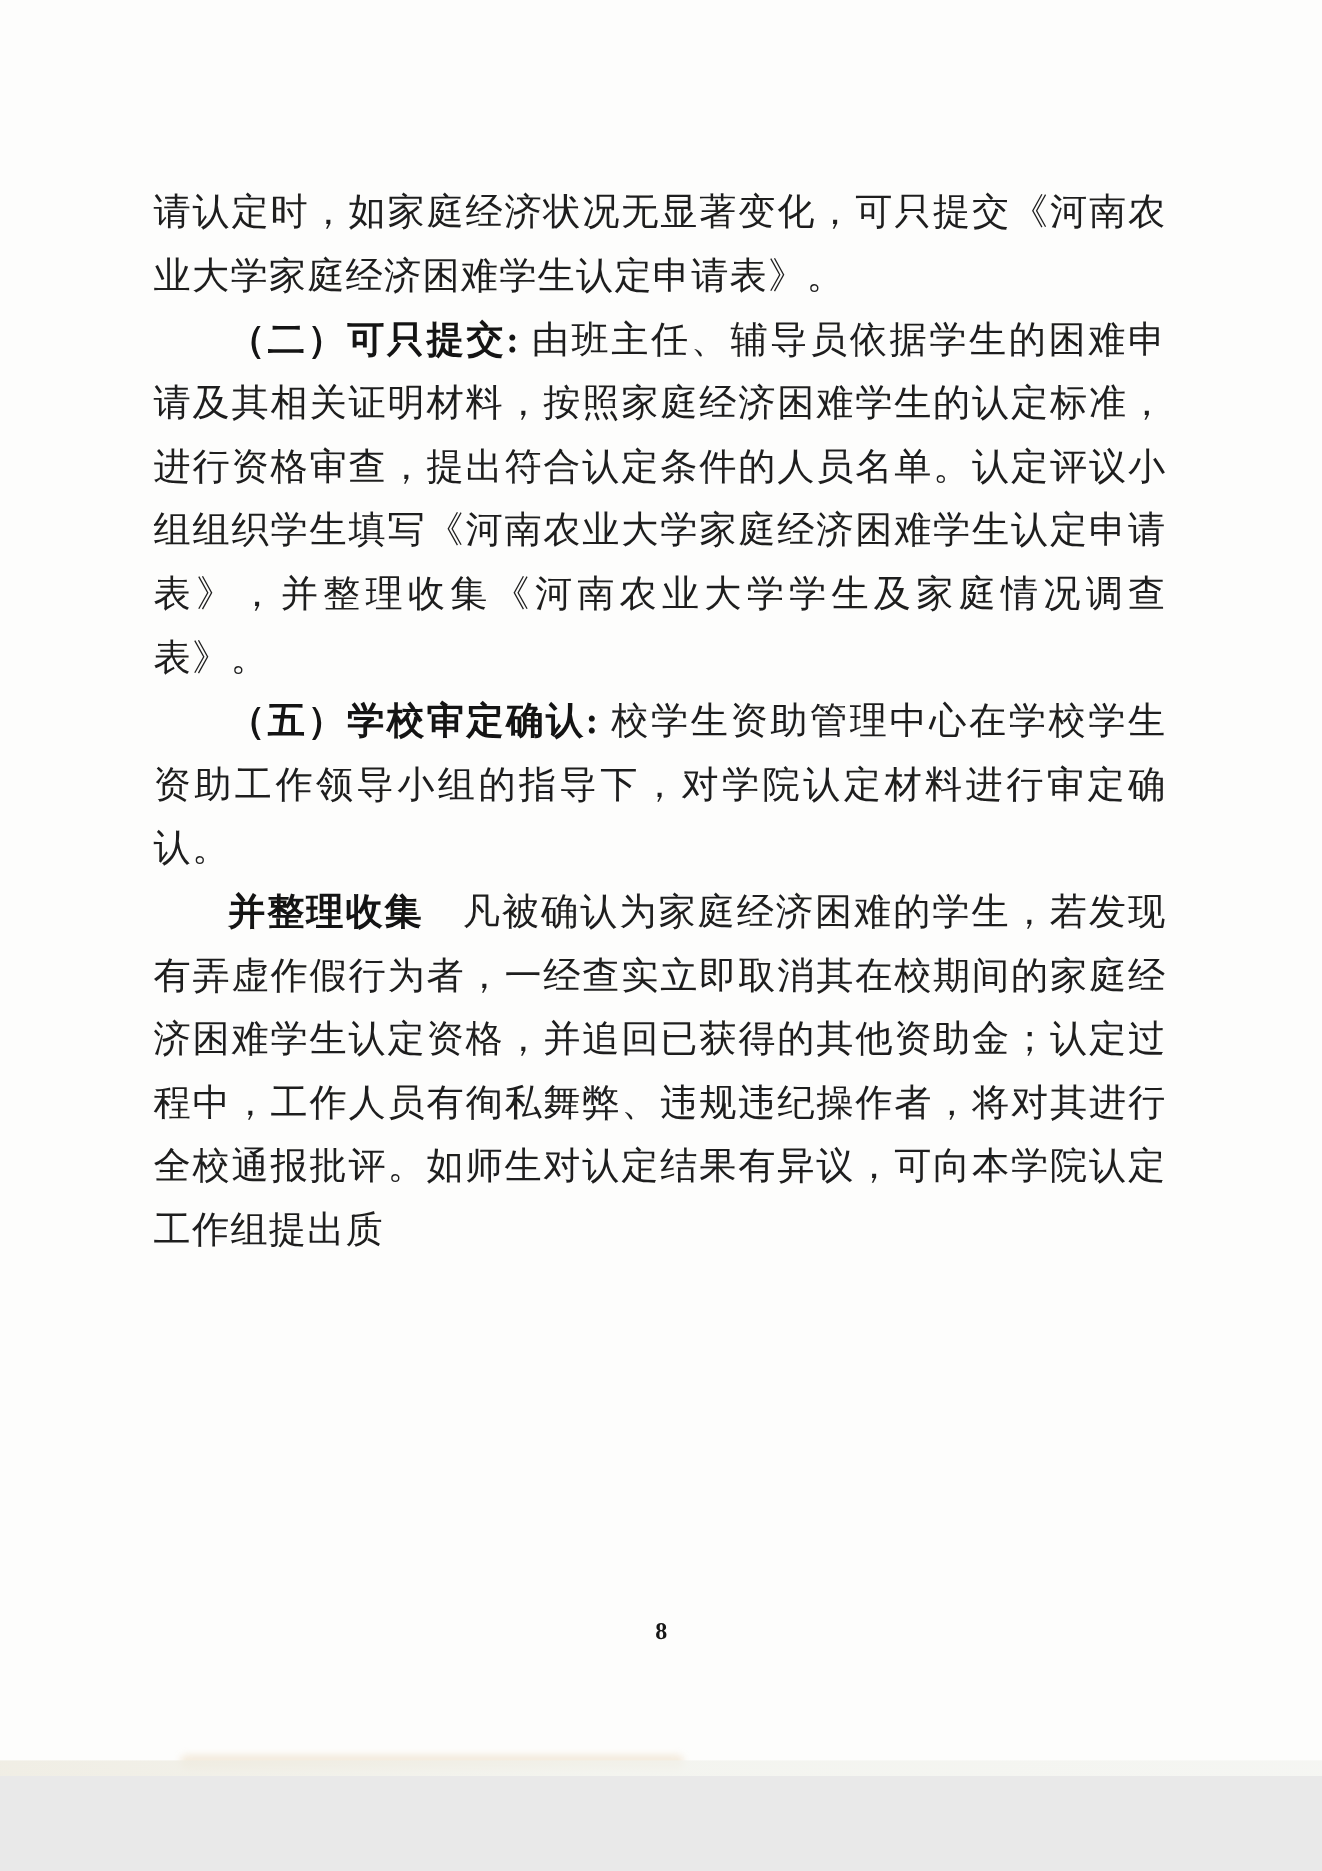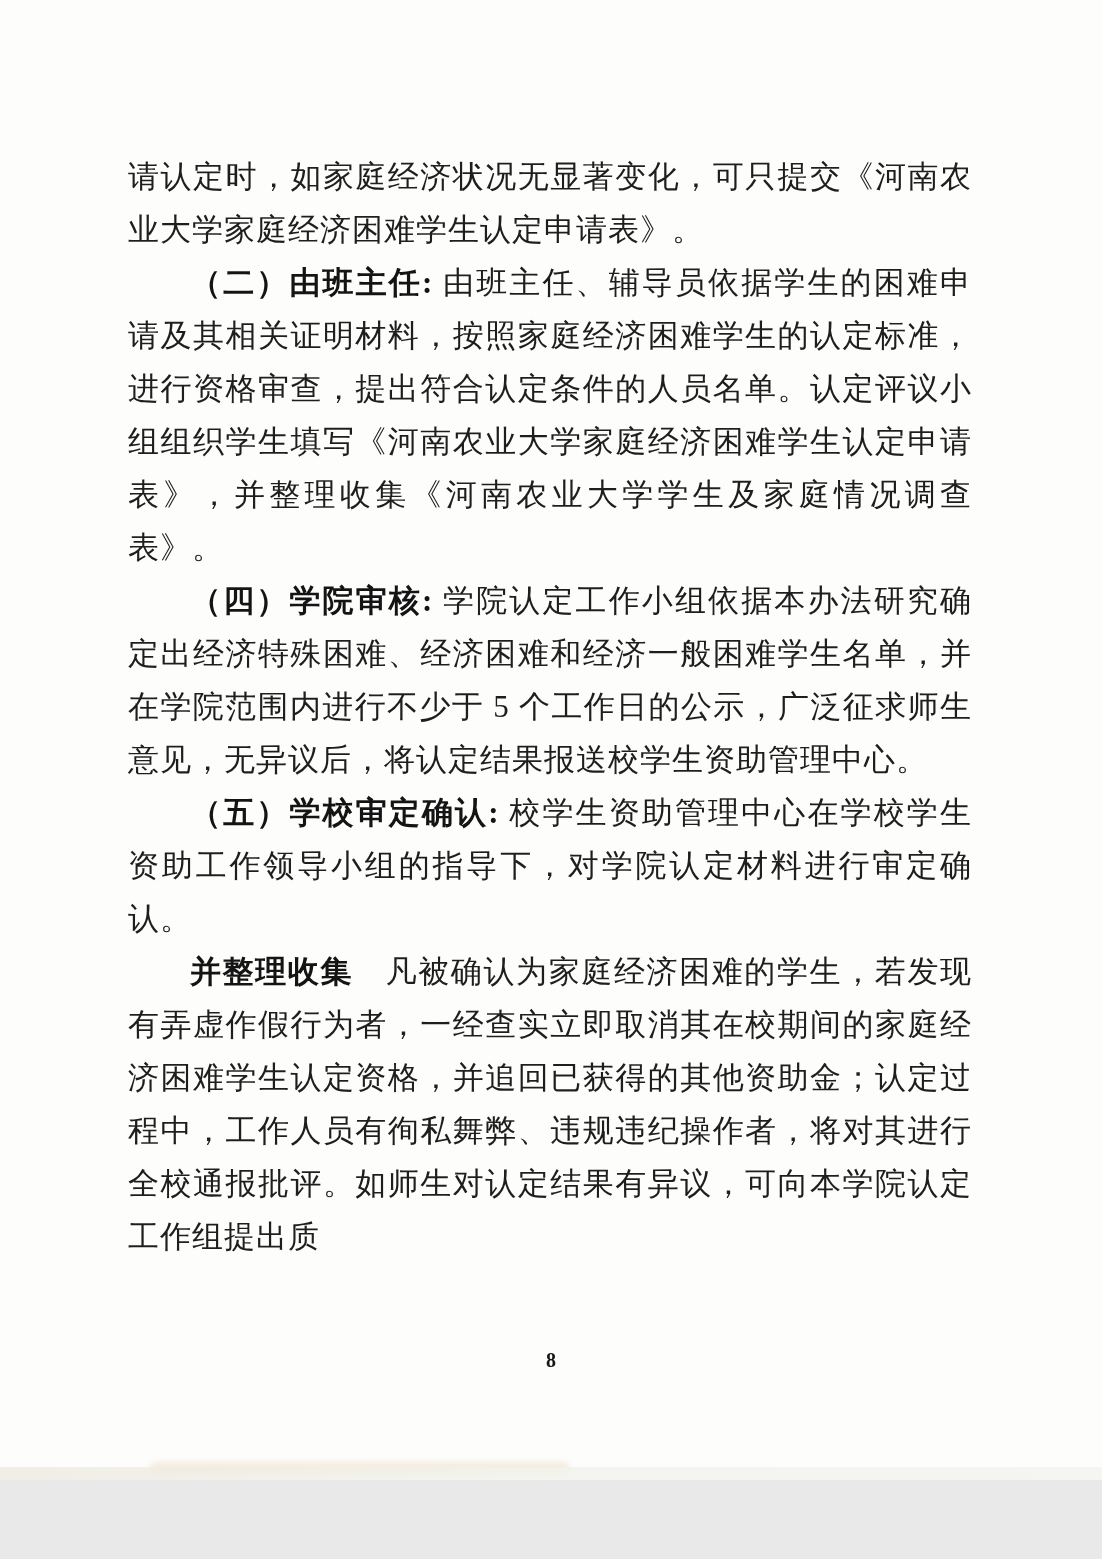--- a/index.html
+++ b/index.html
@@ -72,24 +72,23 @@
 </style>
 </head>
 <body>
 
 <div class="page">
 
   <div class="content">
 
     <p class="para"><span>请认定时，如家庭经济状况无显著变化，可只提交《河南农业大学家庭经济困难学生认定申请表》。</span></p>
 
-    <p class="para indent"><span class="head">（二）由班主任: </span><span>由班主任、辅导员依据学生的困难申请及其相关证明材料，按照家庭经济困难学生的认定标准，进行资格审查，提出符合认定条件的人员名单。认定评议小组组织学生填写《河南农业大学家庭经济困难学生认定申请表》，并整理收集《河南农业大学学生及家庭情况调查表》。</span></p>
+    <p class="para indent"><span class="head">（二）可只提交: </span><span>由班主任、辅导员依据学生的困难申请及其相关证明材料，按照家庭经济困难学生的认定标准，进行资格审查，提出符合认定条件的人员名单。认定评议小组组织学生填写《河南农业大学家庭经济困难学生认定申请表》，并整理收集《河南农业大学学生及家庭情况调查表》。</span></p>
 
 
-    <p class="para indent"><span class="head">（四）学院审核: </span><span>学院认定工作小组依据本办法研究确定出经济特殊困难、经济困难和经济一般困难学生名单，并在学院范围内进行不少于 5 个工作日的公示，广泛征求师生意见，无异议后，将认定结果报送校学生资助管理中心。</span></p>
 
     <p class="para indent"><span class="head">（五）学校审定确认: </span><span>校学生资助管理中心在学校学生资助工作领导小组的指导下，对学院认定材料进行审定确认。</span></p>
 
     <p class="para indent"><span class="head">并整理收集</span><span>　凡被确认为家庭经济困难的学生，若发现有弄虚作假行为者，一经查实立即取消其在校期间的家庭经济困难学生认定资格，并追回已获得的其他资助金；认定过程中，工作人员有徇私舞弊、违规违纪操作者，将对其进行全校通报批评。如师生对认定结果有异议，可向本学院认定工作组提出质</span></p>
 
   </div>
 
   <div class="page-number">8</div>
 
   <div class="bottom-smudge"></div>

